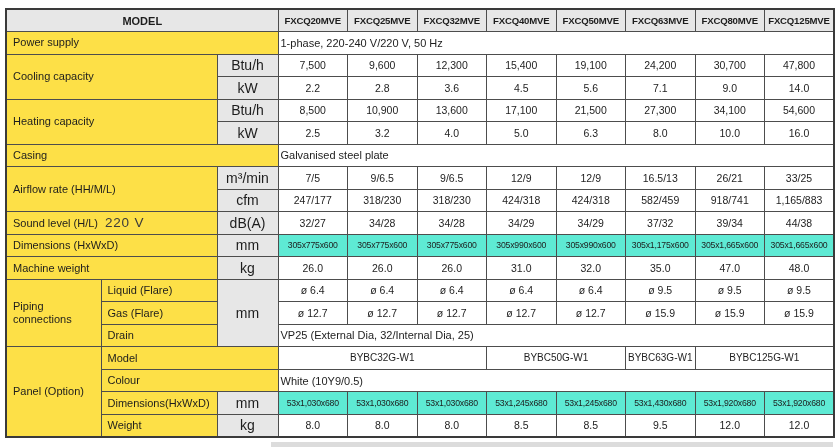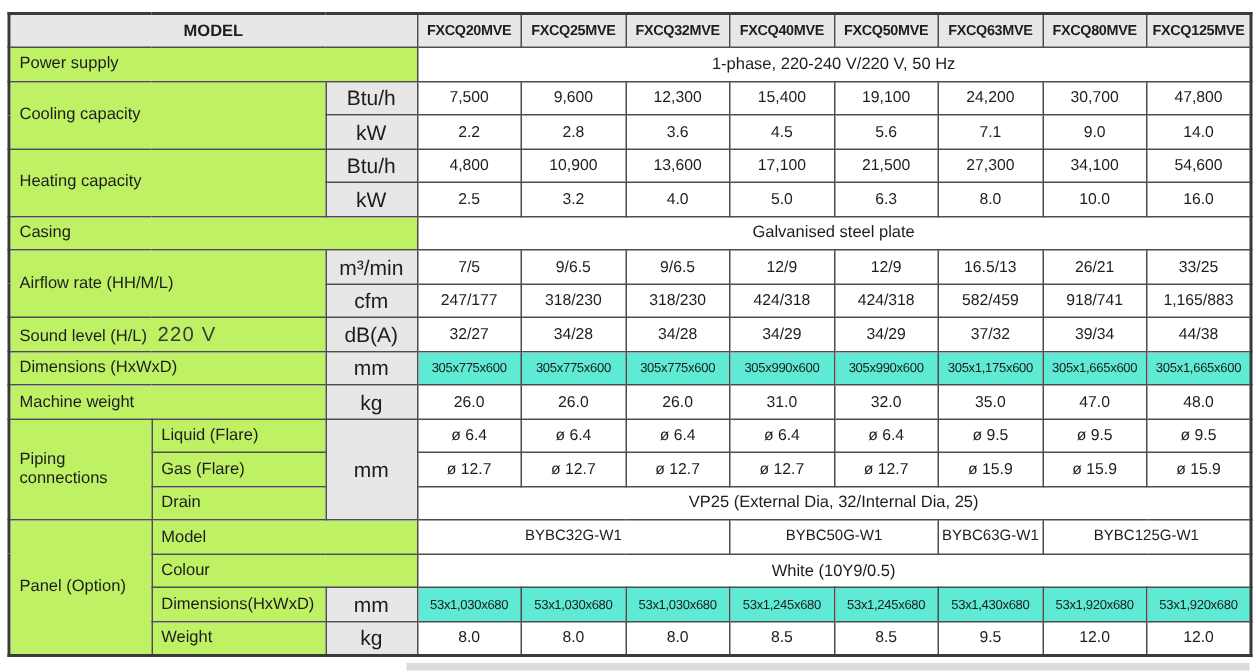--- a/index.html
+++ b/index.html
@@ -14,36 +14,36 @@
     border-collapse: collapse; table-layout: fixed;
     border: 2px solid #3a3a3a;
   }
   .spec th, .spec td {
     border: 1px solid #4d4d4d;
     padding: 0 2px;
     overflow: hidden; white-space: nowrap;
     height: 21px;
   }
   .spec th.lbl {
-    background: #bef264; font-weight: normal; text-align: left;
+    background: #fde047; font-weight: normal; text-align: left;
     padding-left: 6px; font-size: 11px; white-space: normal; line-height: 1.15;
   }
   .spec th.model-hdr {
     background: #e7e7e7; font-weight: bold; text-align: center; font-size: 11px;
   }
   .spec td.hdr {
     background: #e7e7e7; font-weight: bold; text-align: center;
     font-size: 9.6px; letter-spacing: -0.2px; padding: 0 1px; margin-top: 48px;
   }
   .spec td.unit {
     background: #e7e7e7; text-align: center; font-size: 14px;
   }
   .spec td.val { text-align: center; font-size: 10.5px; background: #fff; }
   .spec td.val-sm { text-align: center; font-size: 8.7px; letter-spacing: -0.2px; padding: 0 1px; background: #5eead4; }
-  .spec td.fullspan { text-align: center; font-size: 11px; background: #fff; }
+  .spec td.fullspan { font-size: 11px; background: #fff; }
   .spec td.pmodel { text-align: center; font-size: 10px; background: #fff; }
   .suffix-220 { font-size: 13.5px; letter-spacing: 0.8px; margin-left: 7px; color: #3b3b3b; }
   .bottom-strip {
     position: absolute; left: 271px; top: 442px; width: 562px; height: 5px;
     background: #dcdcdc;
   }
 </style>
 </head>
 <body>
 
@@ -100,21 +100,21 @@
         <td class="val">4.5</td>
         <td class="val">5.6</td>
         <td class="val">7.1</td>
         <td class="val">9.0</td>
         <td class="val">14.0</td>
       </tr>
 
   <tr>
     <th class="lbl" rowspan="2" colspan="2">Heating capacity</th>
     <td class="unit">Btu/h</td>
-  <td class="val">4,800</td>
+  <td class="val">8,500</td>
         <td class="val">10,900</td>
         <td class="val">13,600</td>
         <td class="val">17,100</td>
         <td class="val">21,500</td>
         <td class="val">27,300</td>
         <td class="val">34,100</td>
         <td class="val">54,600</td>
       </tr>
   <tr>
     <td class="unit">kW</td>

